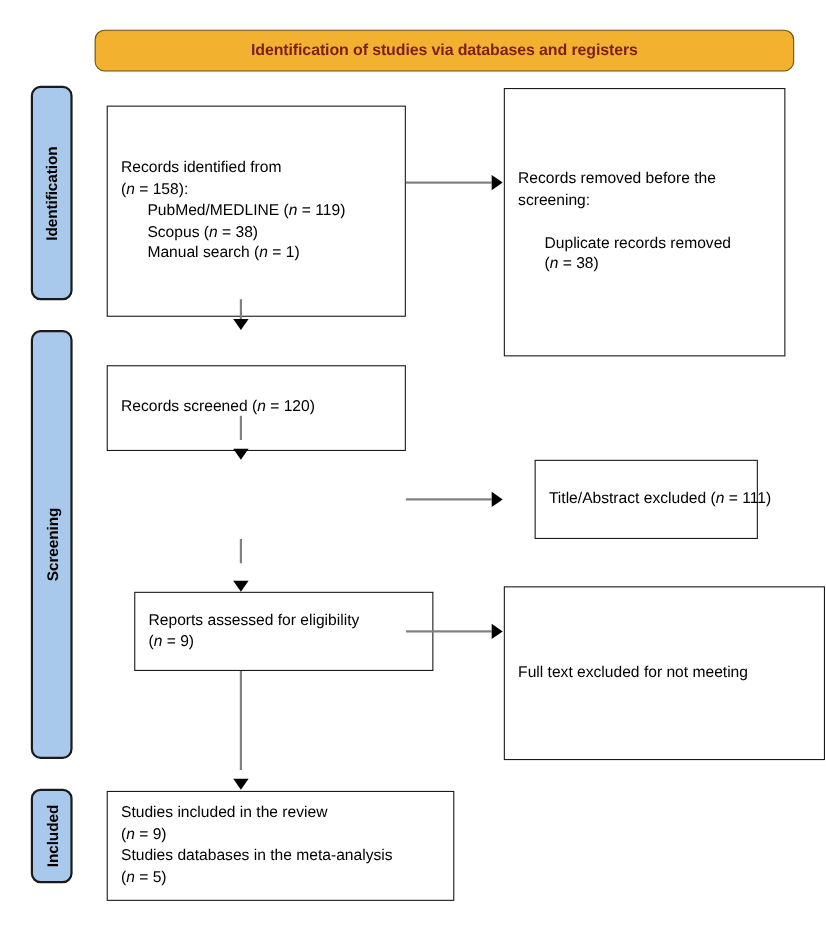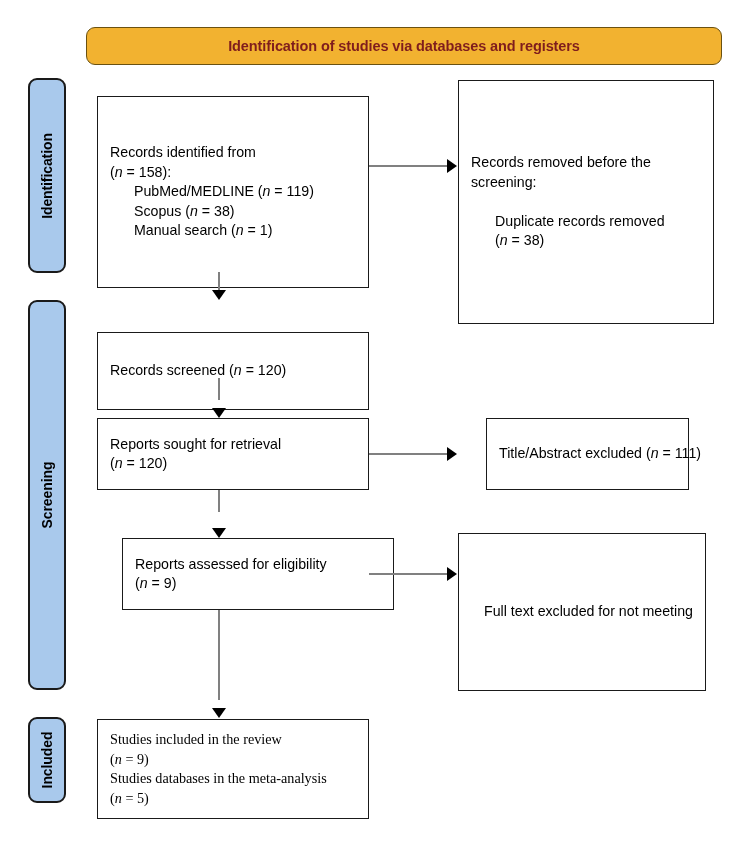--- a/index.html
+++ b/index.html
@@ -138,47 +138,41 @@
         <div class="line indent">(<span class="ital">n</span> = 38)</div>
       </div>
   </div>
 
   <div class="abs box" style="left:97px; top:300px; width:272px; height:78px;margin-top:32px;">
     <div class="inner">
         <div class="line">Records screened (<span class="ital">n</span> = 120)</div>
       </div>
   </div>
 
-  <div class="abs box" style="left:97px; top:418px; width:272px; height:72px;">
-    <div class="inner">
-        <div class="line">Reports sought for retrieval</div>
-        <div class="line">(<span class="ital">n</span> = 120)</div>
-      </div>
-  </div>
 
   <div class="abs box" style="left:458px; top:418px; width:203px; height:72px;margin-left:28px;">
     <div class="inner">
         <div class="line">Title/Abstract excluded (<span class="ital">n</span> = 111)</div>
       </div>
   </div>
 
   <div class="abs box" style="left:97px; top:538px; width:272px; height:72px;margin-left:25px;">
     <div class="inner">
         <div class="line">Reports assessed for eligibility</div>
         <div class="line">(<span class="ital">n</span> = 9)</div>
       </div>
   </div>
 
-  <div class="abs box" style="left:458px; top:533px; width:248px; height:158px;text-align:right;">
+  <div class="abs box" style="left:458px; top:533px; width:292px; height:158px;">
     <div class="inner">
         <div class="line">Full text excluded for not meeting</div>
       </div>
   </div>
 
-  <div class="abs box" style="left:97px; top:719px; width:272px; height:100px;font-family:Liberation Serif, serif;">
+  <div class="abs box" style="left:97px; top:719px; width:316px; height:100px;">
     <div class="inner">
         <div class="line">Studies included in the review</div>
         <div class="line">(<span class="ital">n</span> = 9)</div>
         <div class="line">Studies databases in the meta-analysis</div>
         <div class="line">(<span class="ital">n</span> = 5)</div>
       </div>
   </div>
 
   <div class="abs hline" style="left:369px; top:165px; width:78px;"></div>
   <div class="abs arrow-right" style="left:447px; top:159px;"></div>

